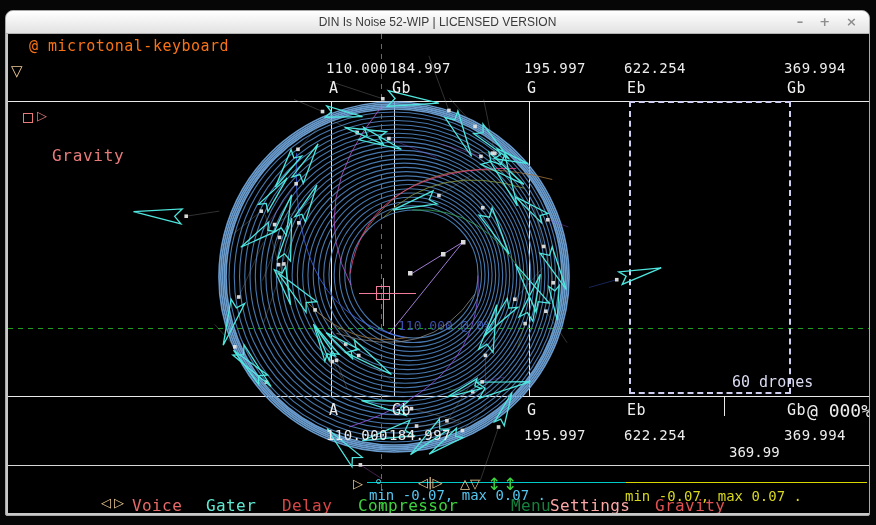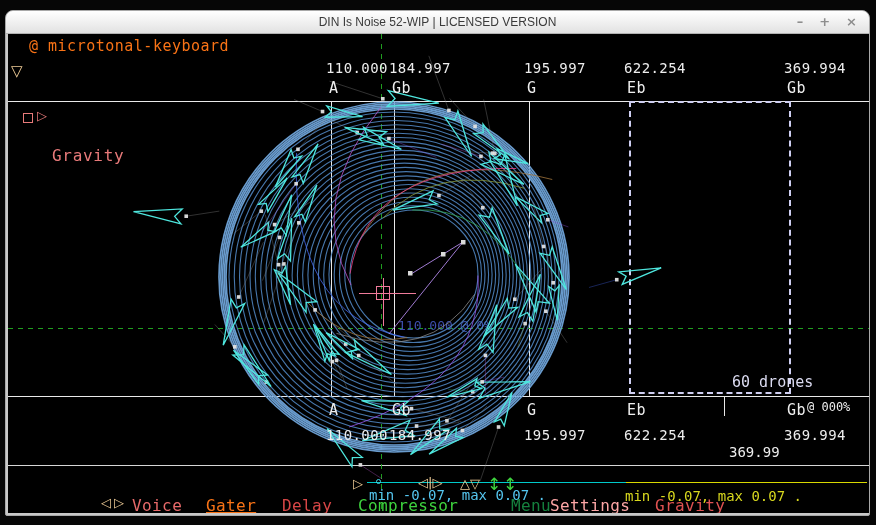--- a/index.html
+++ b/index.html
@@ -318,21 +318,21 @@
     <div class="crosshair-sq" style="left:368px;top:252px;width:14px;height:14px;"></div>
 
     <div class="lbl z4" style="left:21px;top:3px;font-size:15px;letter-spacing:0.5px;color:#f97316;">@ microtonal-keyboard</div>
     <div class="lbl z4" style="left:3px;top:28px;font-size:15px;color:#eecb96;font-family:'DejaVu Sans',sans-serif;">▽</div>
     <div class="lbl z4" style="left:15px;top:79px;width:10px;height:10px;border:1px solid #e87a7a;"></div>
     <div class="lbl z4" style="left:29px;top:74px;font-size:13px;color:#e87a7a;font-family:'DejaVu Sans',sans-serif;">▷</div>
     <div class="lbl z4" style="left:44px;top:72px;font-size:16px;letter-spacing:0.7px;color:#e87a7a;margin-top:40px;">Gravity</div>
 
     <div class="lbl z4" style="left:724px;top:339px;font-size:15px;color:#dcdcf2;">60 drones</div>
     <div class="lbl z4" style="left:721px;top:366px;font-size:14px;color:#ededed;margin-top:44px;">369.99</div>
-    <div class="lbl z4" style="left:799px;top:366px;font-size:12px;color:#ededed;">@ 000%</div>
+    <div class="lbl z4" style="left:799px;top:366px;font-size:18px;color:#ededed;">@ 000%</div>
     <div class="lbl" style="left:390px;top:284px;font-size:13px;color:#3d4fae;z-index:2;">110.000 @ 0%</div>
 
     <div class="lbl z4" style="left:93px;top:461px;font-size:13px;color:#eecb96;font-family:'DejaVu Sans',sans-serif;">◁</div>
     <div class="lbl z4" style="left:106px;top:461px;font-size:13px;color:#eecb96;font-family:'DejaVu Sans',sans-serif;">▷</div>
     <div class="lbl z4" style="left:345px;top:442px;font-size:13px;color:#eecb96;font-family:'DejaVu Sans',sans-serif;">▷</div>
     <div class="lbl z4" style="left:410px;top:441px;font-size:13px;color:#eecb96;font-family:'DejaVu Sans',sans-serif;">◁|▷</div>
     <div class="lbl z4" style="left:452px;top:442px;font-size:13px;color:#eecb96;font-family:'DejaVu Sans',sans-serif;">△▽</div>
     <div class="lbl z4" style="left:479px;top:440px;font-size:17px;color:#3ed43e;font-family:'DejaVu Sans',sans-serif;">↕</div>
     <div class="lbl z4" style="left:495px;top:440px;font-size:17px;color:#3ed43e;font-family:'DejaVu Sans',sans-serif;">↕</div>
     <div class="cyan-rule" style="left:359px;top:448px;width:259px;"></div>
@@ -358,20 +358,20 @@
       <div class="vline" style="left: 521px; top: 67px; width: 1px; height: 295px;"></div>
       <div class="lbl z4" style="left: 616px; top: 26px; font-size: 14px; color: rgb(237, 237, 237); letter-spacing: 0.4px;">622.254</div>
       <div class="lbl z4" style="left: 619px; top: 45px; font-size: 15px; color: rgb(237, 237, 237); letter-spacing: 0.4px;">Eb</div>
       <div class="lbl z4" style="left: 619px; top: 367px; font-size: 15px; color: rgb(237, 237, 237); letter-spacing: 0.4px;">Eb</div>
       <div class="lbl z4" style="left: 616px; top: 393px; font-size: 14px; color: rgb(237, 237, 237); letter-spacing: 0.4px;">622.254</div>
       <div class="lbl z4" style="left: 776px; top: 26px; font-size: 14px; color: rgb(237, 237, 237); letter-spacing: 0.4px;">369.994</div>
       <div class="lbl z4" style="left: 779px; top: 45px; font-size: 15px; color: rgb(237, 237, 237); letter-spacing: 0.4px;">Gb</div>
       <div class="lbl z4" style="left: 779px; top: 367px; font-size: 15px; color: rgb(237, 237, 237); letter-spacing: 0.4px;">Gb</div>
       <div class="lbl z4" style="left: 776px; top: 393px; font-size: 14px; color: rgb(237, 237, 237); letter-spacing: 0.4px;">369.994</div>
       <div class="lbl z4" style="left: 124px; top: 462px; font-size: 16px; color: rgb(232, 106, 106); letter-spacing: 0.4px;">Voice</div>
-      <div class="lbl z4" style="left: 198px; top: 462px; font-size: 16px; color: #f97316; letter-spacing: 0.4px; text-decoration: underline;">Gater</div>
+      <div class="lbl z4" style="left: 198px; top: 462px; font-size: 16px; color: #5eead4; letter-spacing: 0.4px;">Gater</div>
       <div class="lbl z4" style="left: 274px; top: 462px; font-size: 16px; color: rgb(216, 70, 70); letter-spacing: 0.4px;">Delay</div>
       <div class="lbl z4" style="left: 350px; top: 462px; font-size: 16px; color: rgb(62, 212, 62); letter-spacing: 0.4px;">Compressor</div>
       <div class="lbl z4" style="left: 476px; top: 462px; font-size: 16px; color: #15803d; letter-spacing: 0.4px; margin-left: 27px;">Menu</div>
       <div class="lbl z4" style="left: 542px; top: 462px; font-size: 16px; color: #fca5a5; letter-spacing: 0.4px;">Settings</div>
       <div class="lbl z4" style="left: 647px; top: 462px; font-size: 16px; color: rgb(224, 82, 82); letter-spacing: 0.4px;">Gravity</div>
     </div>
 </div>
 
 </body></html>

